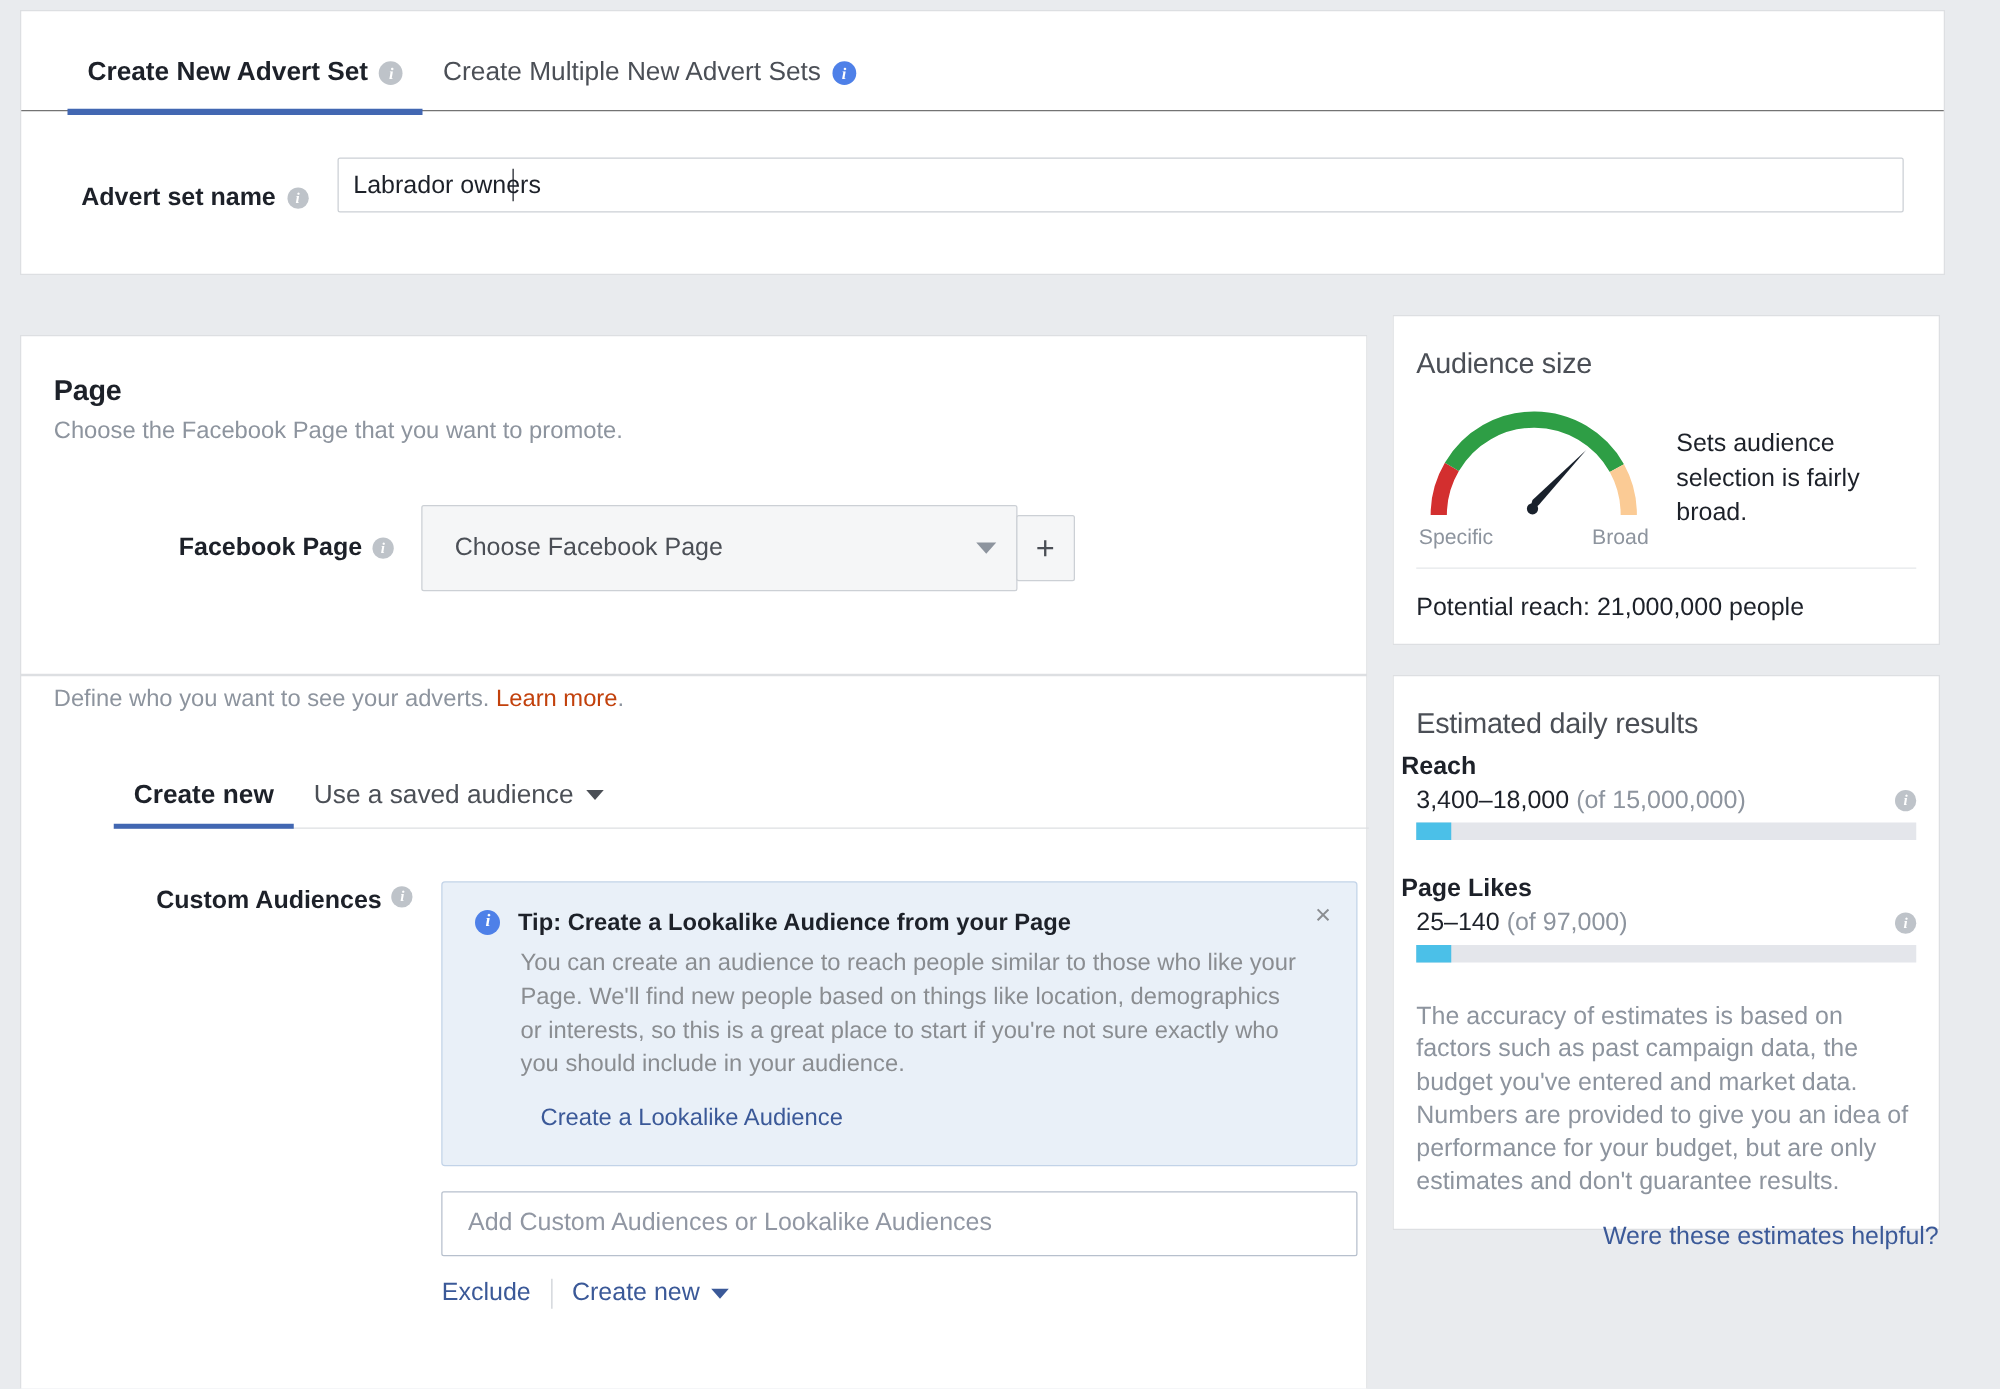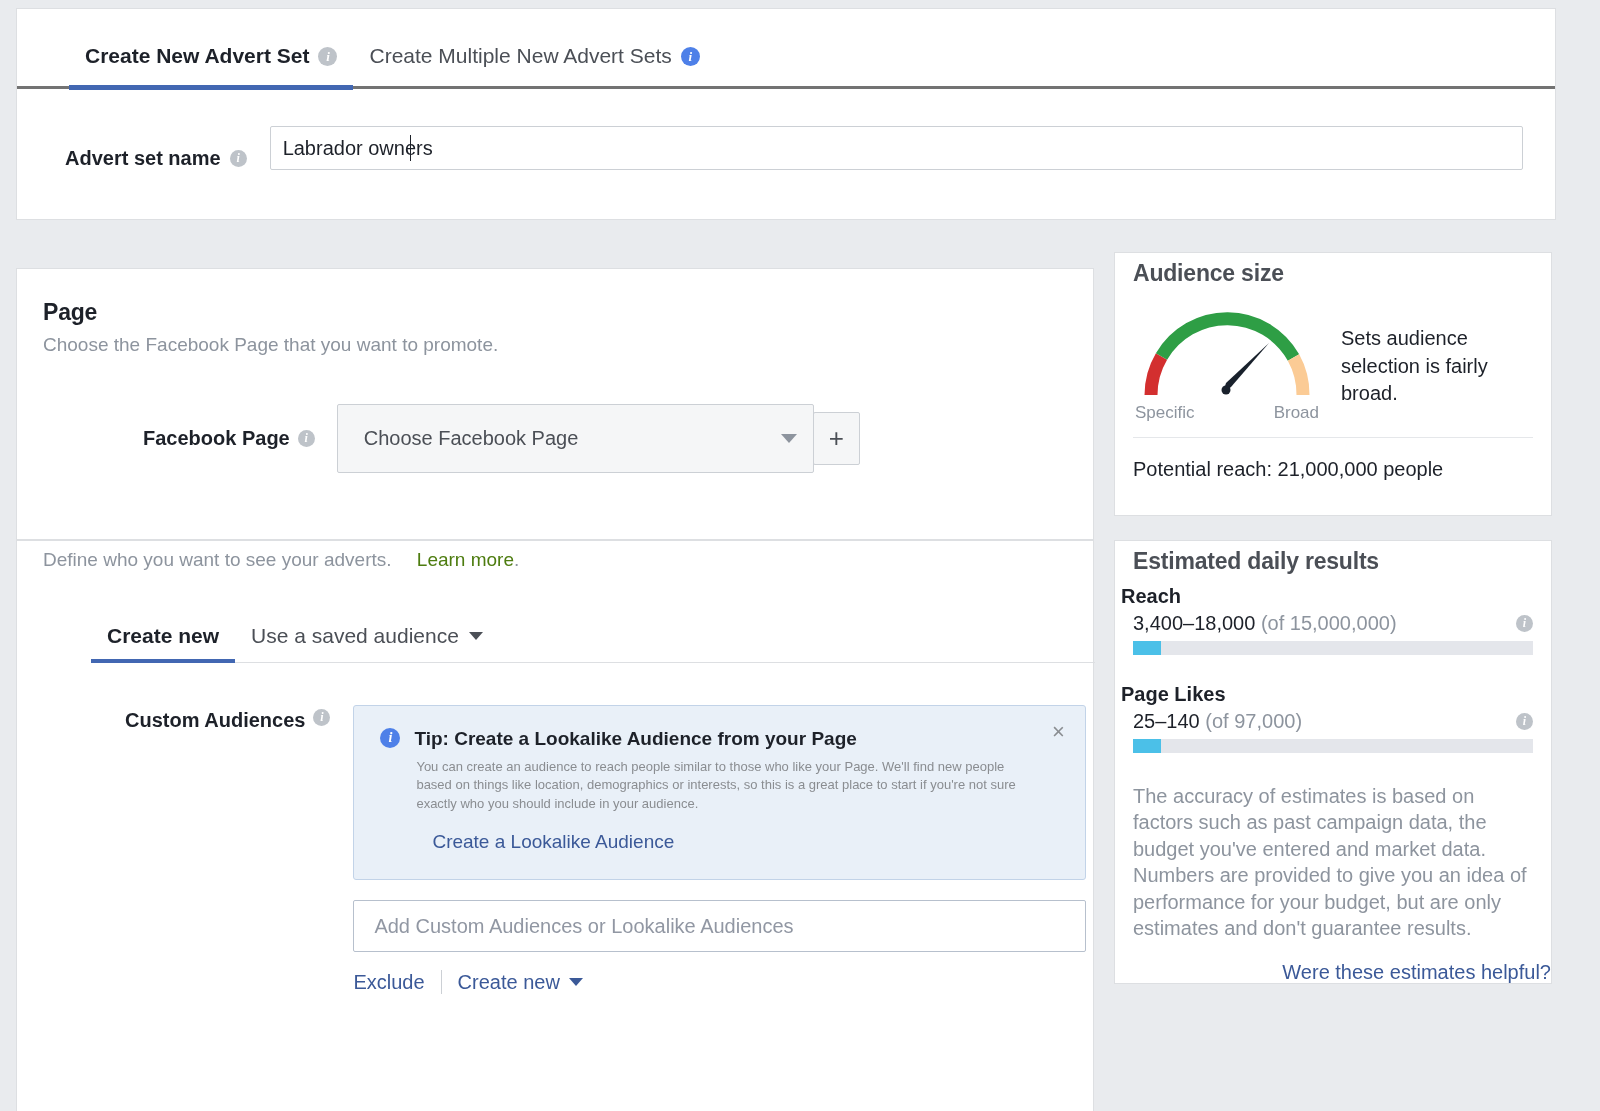--- a/index.html
+++ b/index.html
@@ -28,22 +28,22 @@
     position: absolute;
     left: 16px; top: 8px;
     width: 1540px; height: 212px;
     background: #fff;
     border: 1px solid #dddfe2;
   }
   .tabs {
     display: flex;
     align-items: flex-end;
     height: 80px;
-    padding-left: 52px;
-    border-bottom: 3px solid #737373;
+    padding-left: 37px;
+    border-bottom: 1px solid #737373;
   }
   .tab {
     display: flex;
     align-items: center;
     gap: 9px;
     padding: 0 16px 18px 16px;
     font-size: 21px;
     color: #4b4f56;
     cursor: pointer;
     position: relative;
@@ -129,21 +129,21 @@
     font-weight: bold;
     color: #1d2129;
     margin: 30px 0 0 26px;
     letter-spacing: -0.2px;
   }
   .sec-sub {
     font-size: 19px;
     color: #8d949e;
     margin: 8px 0 0 26px;
   }
-  .sec-sub a { color: #4d7c0f; text-decoration: none; margin-left: 20px; }
+  .sec-sub a { color: #c2410c; text-decoration: none; }
 
   .fbpage-row {
     display: flex;
     align-items: center;
     margin: 48px 0 0 126px;
   }
   .fbpage-label {
     font-size: 20px;
     font-weight: bold;
     color: #1d2129;
@@ -249,21 +249,21 @@
   .tip-head {
     display: flex;
     align-items: flex-start;
     gap: 14px;
     font-size: 19px;
     font-weight: bold;
     color: #1d2129;
   }
   .tip-body {
     margin: 8px 0 0 36px;
-    font-size: 13px;
+    font-size: 19px;
     line-height: 1.42;
     color: #8a8d91;
     max-width: 625px;
   }
   .tip-link {
     display: block;
     margin: 18px 0 0 52px;
     font-size: 19px;
     color: #3b5998;
     text-decoration: none;
@@ -322,23 +322,23 @@
     left: 1114px; top: 252px;
     width: 438px; height: 264px;
   }
   .aside-est {
     position: absolute;
     left: 1114px; top: 540px;
     width: 438px; height: 444px;
   }
   .aside-title {
     font-size: 23px;
-    font-weight: bold;
+    font-weight: normal;
     color: #4b4f56;
-    margin: 7px 0 0 18px;
+    margin: 24px 0 0 18px;
     letter-spacing: -0.2px;
   }
   .gauge-row {
     display: flex;
     align-items: flex-start;
     margin: 14px 0 0 12px;
   }
   .gauge { width: 200px; position: relative; }
   .gauge svg { display: block; }
   .gauge-labels {

